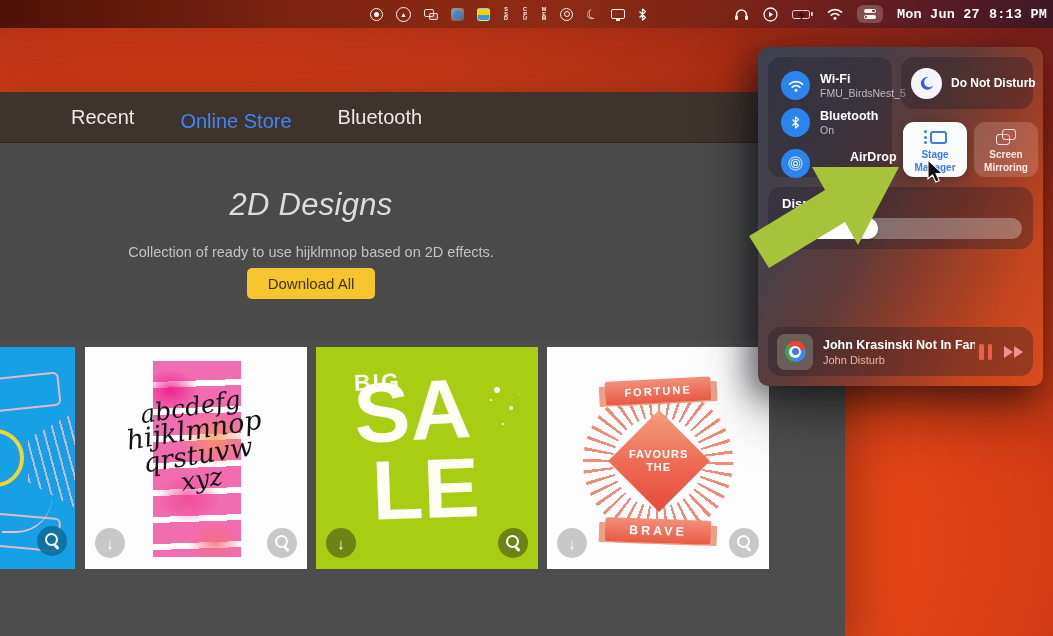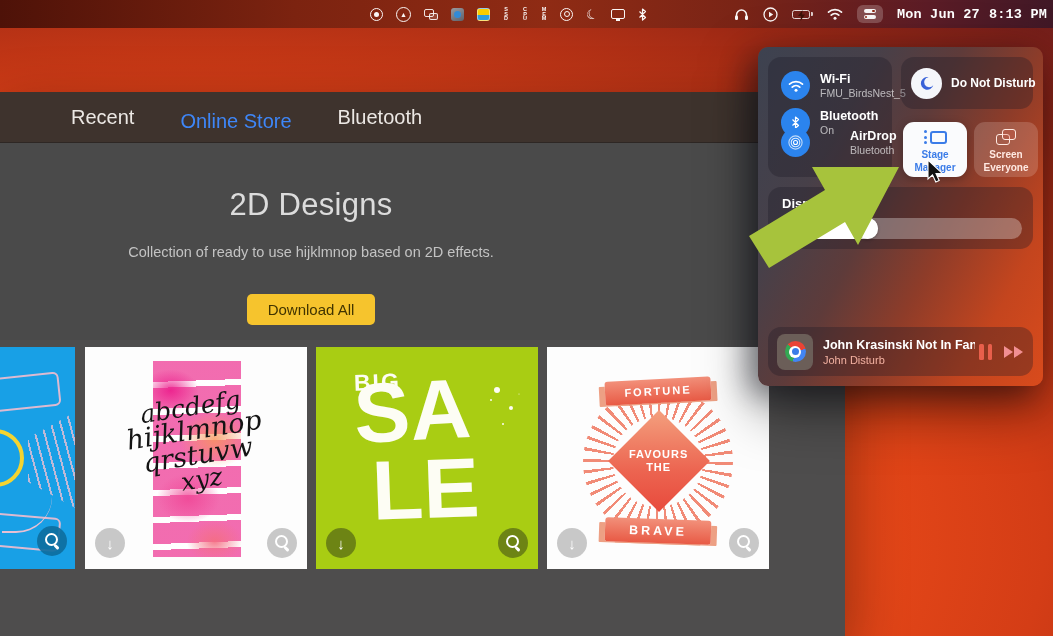--- a/index.html
+++ b/index.html
@@ -48,23 +48,23 @@
   .clock { display:flex; gap:9px; font-size:13.5px; font-weight:600; letter-spacing:.2px;font-family:Liberation Mono, monospace; }
 
   
   .window { position:absolute; left:0; top:92px; width:845px; height:544px; border-radius:0 10px 0 0; overflow:hidden; z-index:2;
     box-shadow: 0 20px 60px rgba(0,0,0,.4); }
   .tabbar { position:absolute; left:0; top:0; width:100%; height:51px; background:#3e332d; display:flex; align-items:center; gap:46px; padding-left:71px; border-bottom:1px solid #2e2724; }
   .tab { font-size:20px; color:#ece8e4; cursor:default; }
   .tab.active { color:#3e86f7;margin-top:8px; }
   .hero { position:absolute; left:0; top:51px; width:100%; height:197px; background:#4a4a4a; }
   .hero-inner { position:absolute; left:0; top:0; width:622px; text-align:center; }
-  .hero-title { margin-top:44px; font-size:31px; font-weight:500; color:#dcdcdc; letter-spacing:.3px; }
+  .hero-title { margin-top:44px; font-size:31px; font-weight:500; color:#dcdcdc; letter-spacing:.3px;font-style:italic; }
   .hero-sub { margin-top:21px; font-size:14.5px; color:#c3c3c3; }
-  .hero-btn { margin-top:34px; display:inline-block; background:#f6c42d; color:#413400; font-size:15px; font-weight:500; padding:7px 21px; border-radius:5px; border:none; }
+  .hero-btn { margin-top:8px; display:inline-block; background:#f6c42d; color:#413400; font-size:15px; font-weight:500; padding:7px 21px; border-radius:5px; border:none; }
   .gridbg { position:absolute; left:0; top:248px; width:100%; height:296px; background:#4e4d4d; }
 
   .tile { position:absolute; width:222px; height:222px; overflow:hidden; }
   .tile.cut { width:75px; }
 
   .tbtn { position:absolute; width:30px; height:30px; border-radius:50%; display:flex; align-items:center; justify-content:center; color:#fff; }
   .tbtn.gray { background:rgba(190,190,190,.85); }
   .tbtn.olive { background:rgba(92,112,20,.78); }
   .tbtn.blue { background:rgba(14,110,160,.92); }
   .tbtn.dl { left:10px; bottom:11px; font-size:15px; font-weight:bold; }
@@ -361,21 +361,21 @@
         <span class="bluecirc">
           <svg width="9" height="13" viewBox="0 0 9 13">
               <path d="M1.5 3.5 L7.5 9.5 L4.5 12 L4.5 1 L7.5 3.5 L1.5 9.5" fill="none" stroke="#fff" stroke-width="1.2" stroke-linejoin="round"></path>
             </svg>
         </span>
         <span>
           <div class="conn-lab">Bluetooth</div>
           <div class="conn-sub">On</div>
         </span>
       </div>
-      <div class="conn-row" style="top:71px;gap:40px;">
+      <div class="conn-row" style="top:92px;gap:40px;">
         <span class="bluecirc">
           <svg width="15" height="15" viewBox="0 0 15 15">
               <circle cx="7.5" cy="7.5" r="2" fill="none" stroke="#fff" stroke-width="1.1"></circle>
               <circle cx="7.5" cy="7.5" r="4.3" fill="none" stroke="#fff" stroke-width="1.1" opacity=".85"></circle>
               <circle cx="7.5" cy="7.5" r="6.6" fill="none" stroke="#fff" stroke-width="1.1" opacity=".7"></circle>
             </svg>
         </span>
         <span>
           <div class="conn-lab">AirDrop</div>
           <div class="conn-sub">Bluetooth</div>
@@ -402,21 +402,21 @@
         <span class="sm-rect"></span>
       </span>
       <span class="lab">Stage Manager</span>
     </div>
 
     <div class="sqtile mirror">
       <span class="mir-ic">
           <i></i>
           <i></i>
         </span>
-      <span class="lab">Screen Everyone</span>
+      <span class="lab">Screen Mirroring</span>
     </div>
 
     <div class="card sld-card display">
       <div class="sld-lab">Display</div>
       <div class="track t-disp">
         <div class="fill" style="width: 40%;">
           <span style="font-size:11px;">☀</span>
         </div>
       </div>
     </div>

